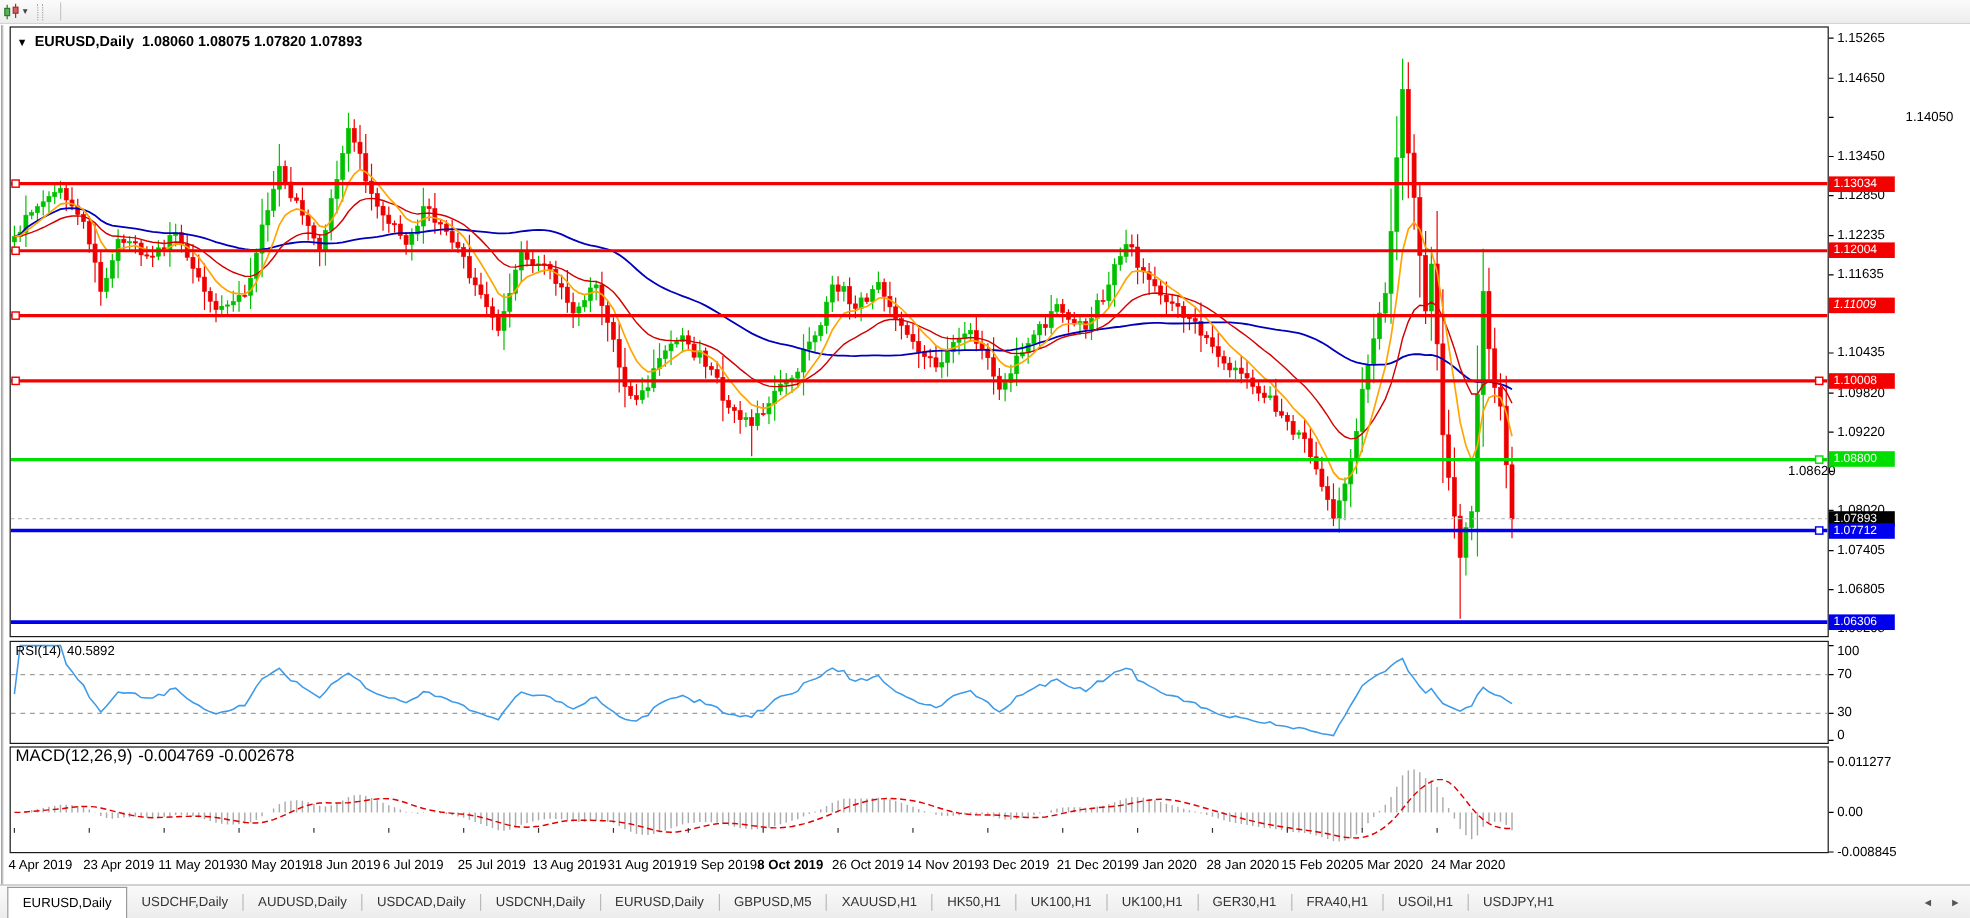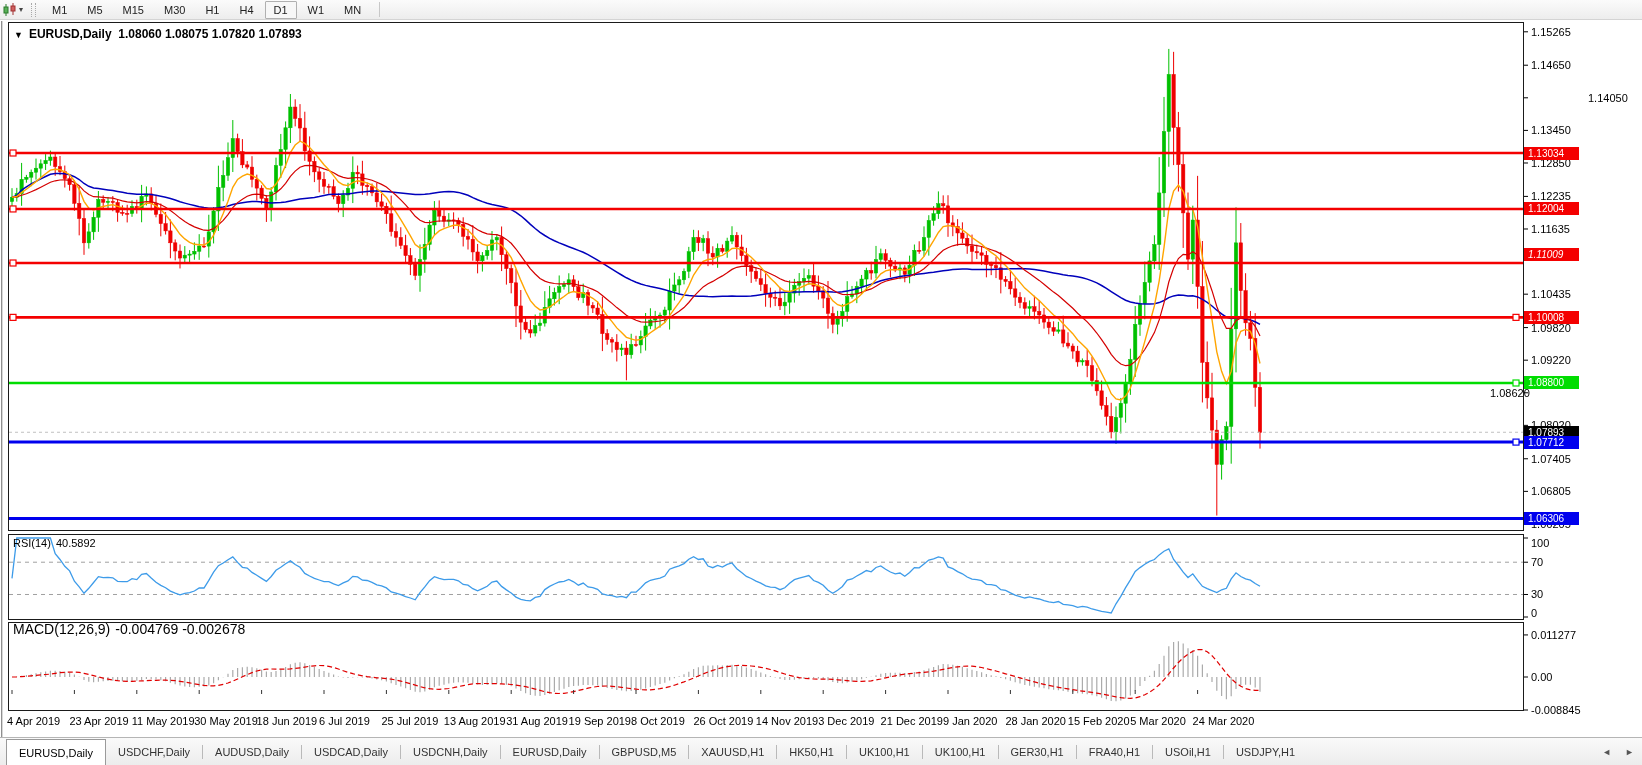--- a/index.html
+++ b/index.html
@@ -64,31 +64,20 @@
     <div class="tool-icon-wrap">
       <svg width="15" height="14" viewBox="0 0 15 14">
         <line x1="4" y1="1" x2="4" y2="13" stroke="#2a7a2a" stroke-width="1"></line>
         <rect x="2" y="4" width="4" height="6" fill="#58b058" stroke="#2a7a2a" stroke-width="1"></rect>
         <line x1="11" y1="0" x2="11" y2="12" stroke="#a03030" stroke-width="1"></line>
         <rect x="9" y="3" width="4" height="5" fill="#d06060" stroke="#a03030" stroke-width="1"></rect>
       </svg>
       <span class="caret">▾</span>
     </div>
     <div class="grip"></div>
-    <div id="tf-buttons" style="display:flex;align-items:center;">
-        <button class="tf-btn">M1</button>
-        <button class="tf-btn">M5</button>
-        <button class="tf-btn">M15</button>
-        <button class="tf-btn">M30</button>
-        <button class="tf-btn">H1</button>
-        <button class="tf-btn">H4</button>
-        <button class="tf-btn active">D1</button>
-        <button class="tf-btn">W1</button>
-        <button class="tf-btn">MN</button>
-      </div>
     <div class="toolbar-sep"></div>
   </div>
 
   <div id="chart-window">
     <div class="left-edge"></div>
     <div class="panel" id="main-panel"></div>
     <div class="panel" id="rsi-panel"></div>
     <div class="panel" id="macd-panel"></div>
 
     <svg id="chart-svg" viewBox="0 0 1642 765">
@@ -1006,21 +995,21 @@
         <div class="date-label" style="left: 7px;">4 Apr 2019</div>
         <div class="date-label" style="left: 69.4px;">23 Apr 2019</div>
         <div class="date-label" style="left: 131.8px;">11 May 2019</div>
         <div class="date-label" style="left: 194.2px;">30 May 2019</div>
         <div class="date-label" style="left: 256.6px;">18 Jun 2019</div>
         <div class="date-label" style="left: 319px;">6 Jul 2019</div>
         <div class="date-label" style="left: 381.4px;">25 Jul 2019</div>
         <div class="date-label" style="left: 443.8px;">13 Aug 2019</div>
         <div class="date-label" style="left: 506.2px;">31 Aug 2019</div>
         <div class="date-label" style="left: 568.6px;">19 Sep 2019</div>
-        <div class="date-label" style="left: 631px;">8 Oct 2019</div>
+        <div class="date-label" style="left: 631px; font-weight: bold;">8 Oct 2019</div>
         <div class="date-label" style="left: 693.4px;">26 Oct 2019</div>
         <div class="date-label" style="left: 755.8px;">14 Nov 2019</div>
         <div class="date-label" style="left: 818.2px; text-align: center;">3 Dec 2019</div>
         <div class="date-label" style="left: 880.6px;">21 Dec 2019</div>
         <div class="date-label" style="left: 943px;">9 Jan 2020</div>
         <div class="date-label" style="left: 1005.4px;">28 Jan 2020</div>
         <div class="date-label" style="left: 1067.8px;">15 Feb 2020</div>
         <div class="date-label" style="left: 1130.2px;">5 Mar 2020</div>
         <div class="date-label" style="left: 1192.6px;">24 Mar 2020</div>
       </div>

